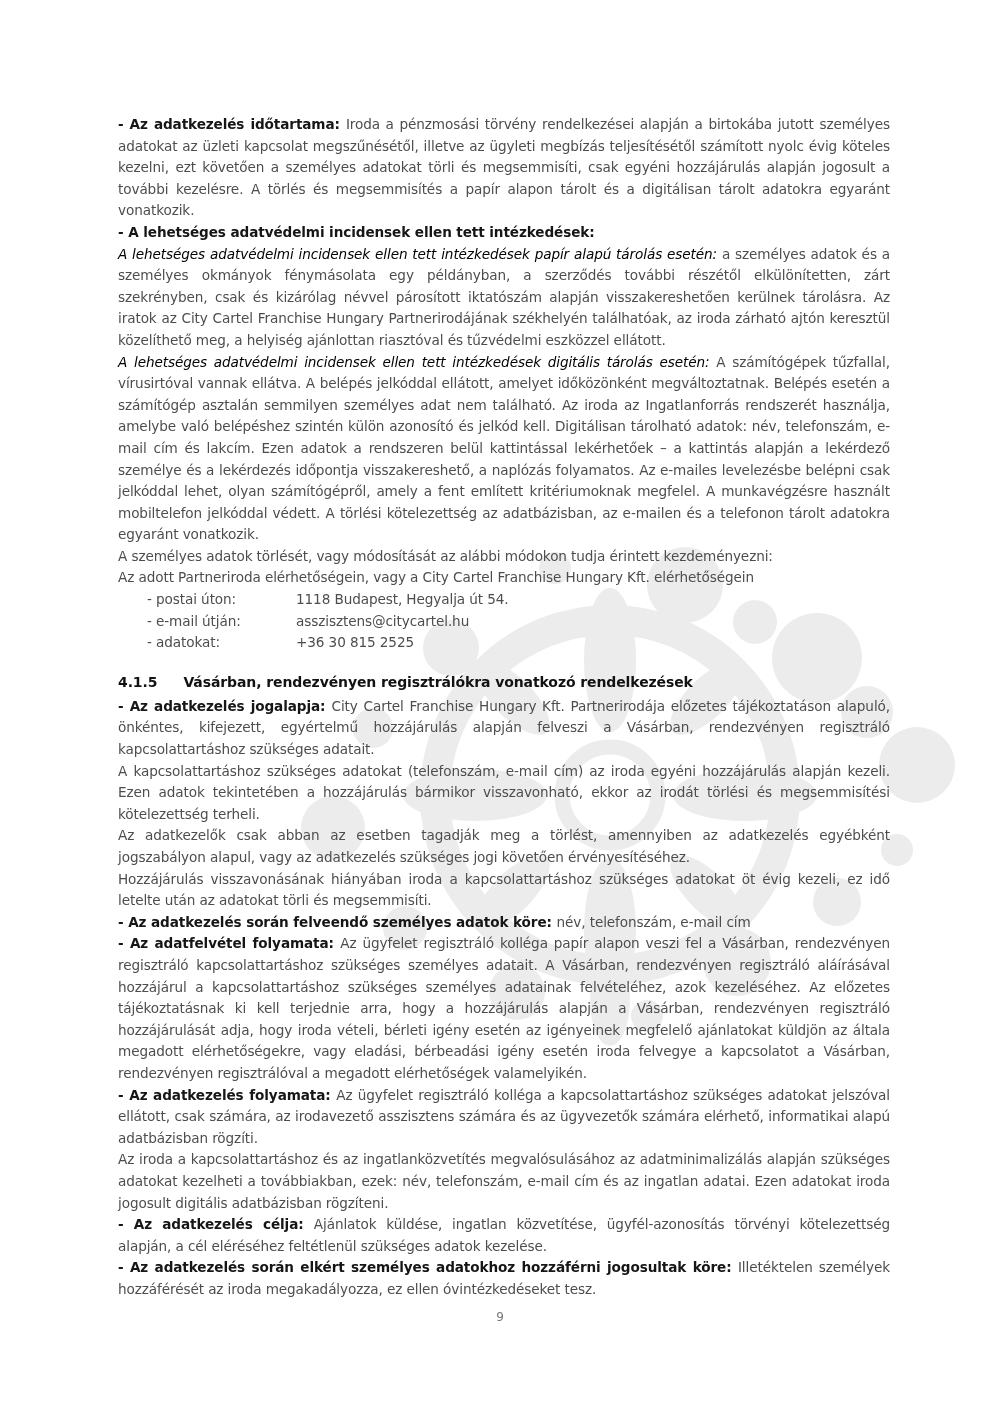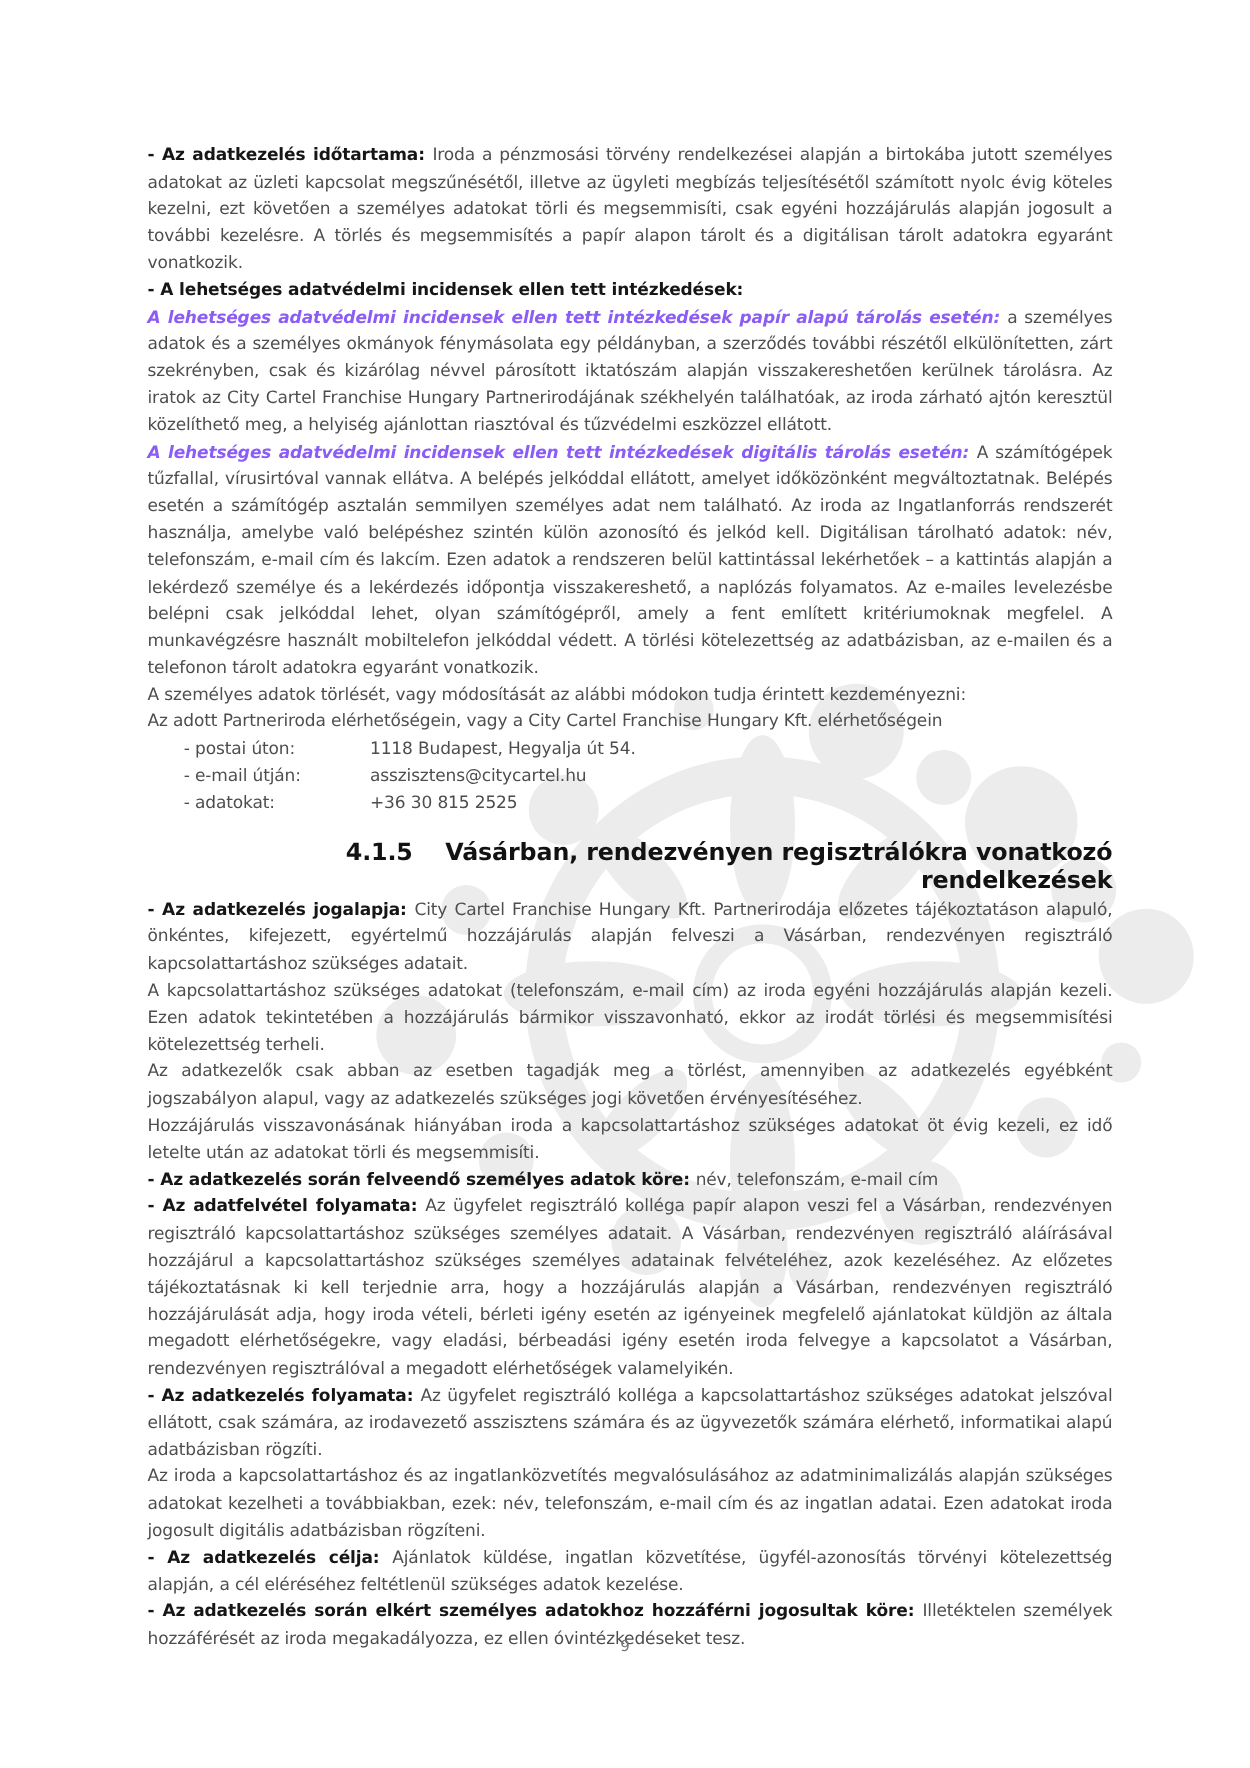--- a/index.html
+++ b/index.html
@@ -26,30 +26,30 @@
     width:772px;
     z-index:1;
     font-size:13.6px;
     line-height:21.6px;
     letter-spacing:-0.1px;
     color:#4d4d4d;
     text-align:justify;
   }
   .para{margin:0;}
   .lead-b{font-weight:700;font-style:normal;color:#161616;}
-  .lead-bi{font-weight:700;font-style:italic;color:#8b5cf6;}
+  .lead-bi{font-weight:400;font-style:italic;color:#000000;}
   .contact-row{text-align:left;margin-left:29px;}
   .contact-label{display:inline-block;width:149px;}
   .contact-value{display:inline-block;}
   .section-heading{
     margin:17px 0 3px 0;
-    font-size:19px;
+    font-size:14px;
     font-weight:700;
     color:#121212;
-    text-align:right;
+    text-align:left;
     line-height:22px;
   }
   .sec-num{margin-right:26px;}
   .page-number{
     position:absolute;
     top:1310px;
     left:0;
     width:100%;
     text-align:center;
     font-size:12px;

